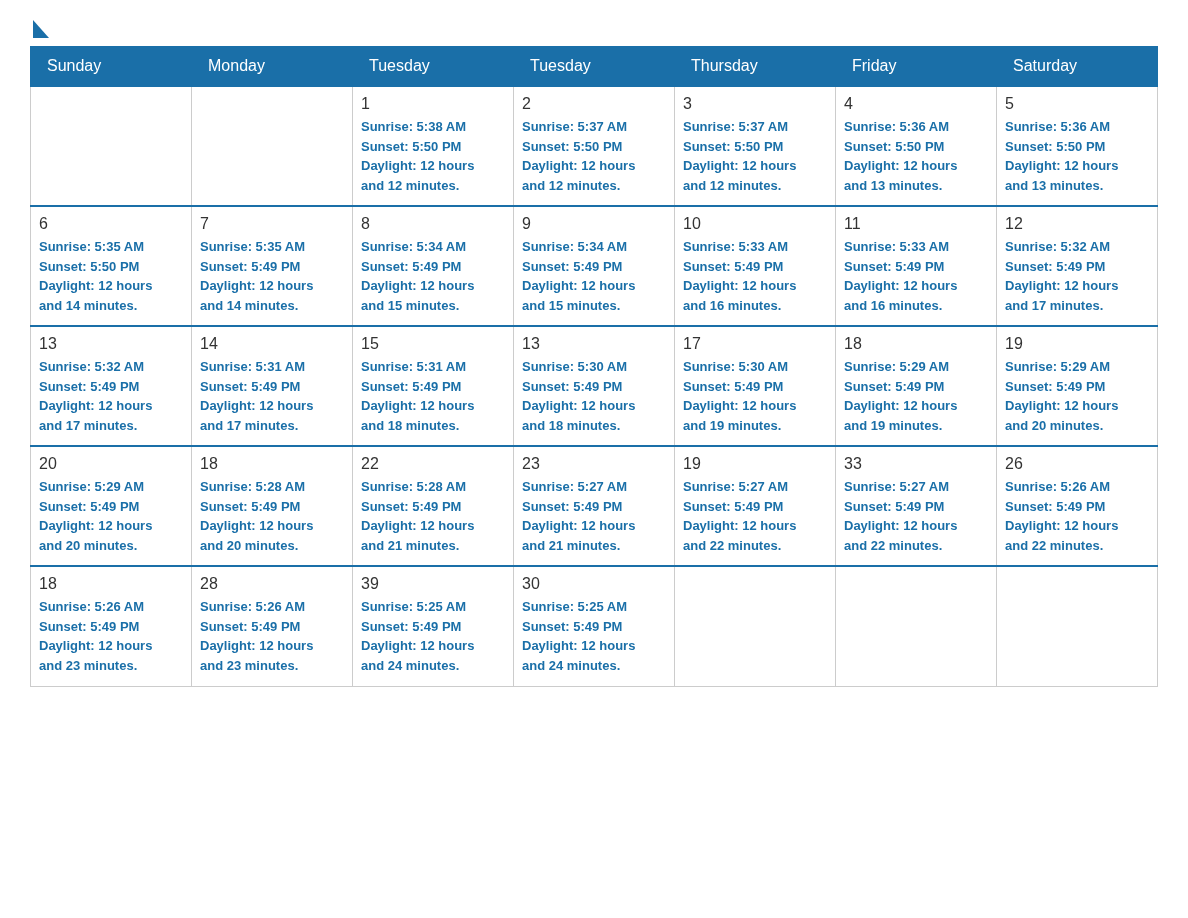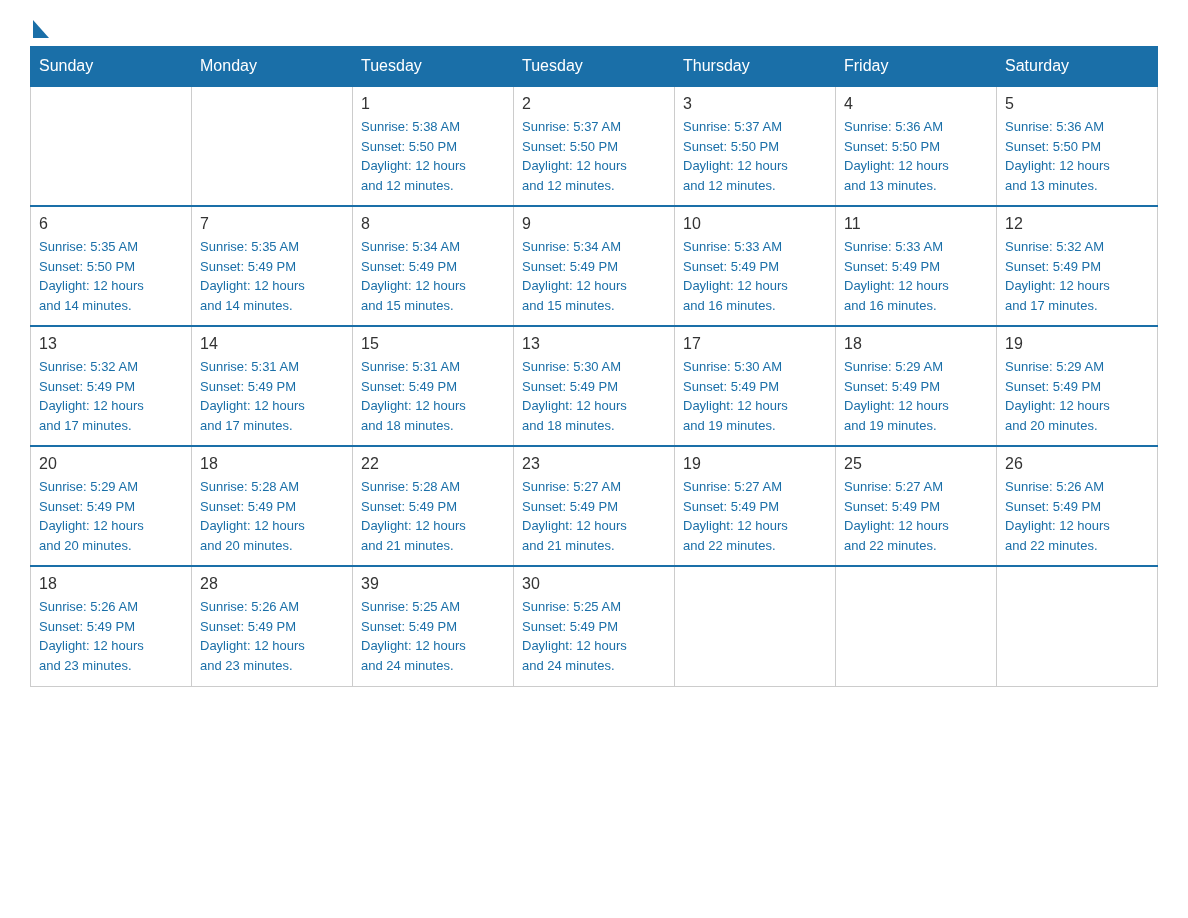--- a/index.html
+++ b/index.html
@@ -32,21 +32,21 @@
       margin-top: 4px;
     }
     .calendar {
       width: 100%;
       border-collapse: collapse;
       margin-top: 10px;
     }
     .calendar th {
       background-color: #1a6fa8;
       color: #fff;
-      padding: 10px 8px;
+      padding: 10px 16px;
       text-align: left;
       font-size: 16px;
       font-weight: normal;
       border: 1px solid #1a6fa8;
     }
     .calendar td {
       vertical-align: top;
       padding: 8px;
       border: 1px solid #ccc;
       border-top: 2px solid #1a6fa8;
@@ -63,20 +63,21 @@
       font-size: 16px;
       font-weight: normal;
       color: #333;
       display: block;
       margin-bottom: 4px;
     }
     .day-info {
       color: #1a6fa8;
       font-size: 13px;
       line-height: 1.5;
+      font-weight: bold;
     }
     
     .logo-wrapper {
       display: flex;
       flex-direction: column;
     }
     .logo-row1 {
       display: flex;
       align-items: center;
     }
@@ -237,21 +238,21 @@
         </td>
         <td>
           <span class="day-num">23</span>
           <div class="day-info">Sunrise: 5:27 AM<br>Sunset: 5:49 PM<br>Daylight: 12 hours<br>and 21 minutes.</div>
         </td>
         <td>
           <span class="day-num">19</span>
           <div class="day-info">Sunrise: 5:27 AM<br>Sunset: 5:49 PM<br>Daylight: 12 hours<br>and 22 minutes.</div>
         </td>
         <td>
-          <span class="day-num">25</span>
+          <span class="day-num">33</span>
           <div class="day-info">Sunrise: 5:27 AM<br>Sunset: 5:49 PM<br>Daylight: 12 hours<br>and 22 minutes.</div>
         </td>
         <td>
           <span class="day-num">26</span>
           <div class="day-info">Sunrise: 5:26 AM<br>Sunset: 5:49 PM<br>Daylight: 12 hours<br>and 22 minutes.</div>
         </td>
       </tr>
       <tr>
         <td>
           <span class="day-num">18</span>

